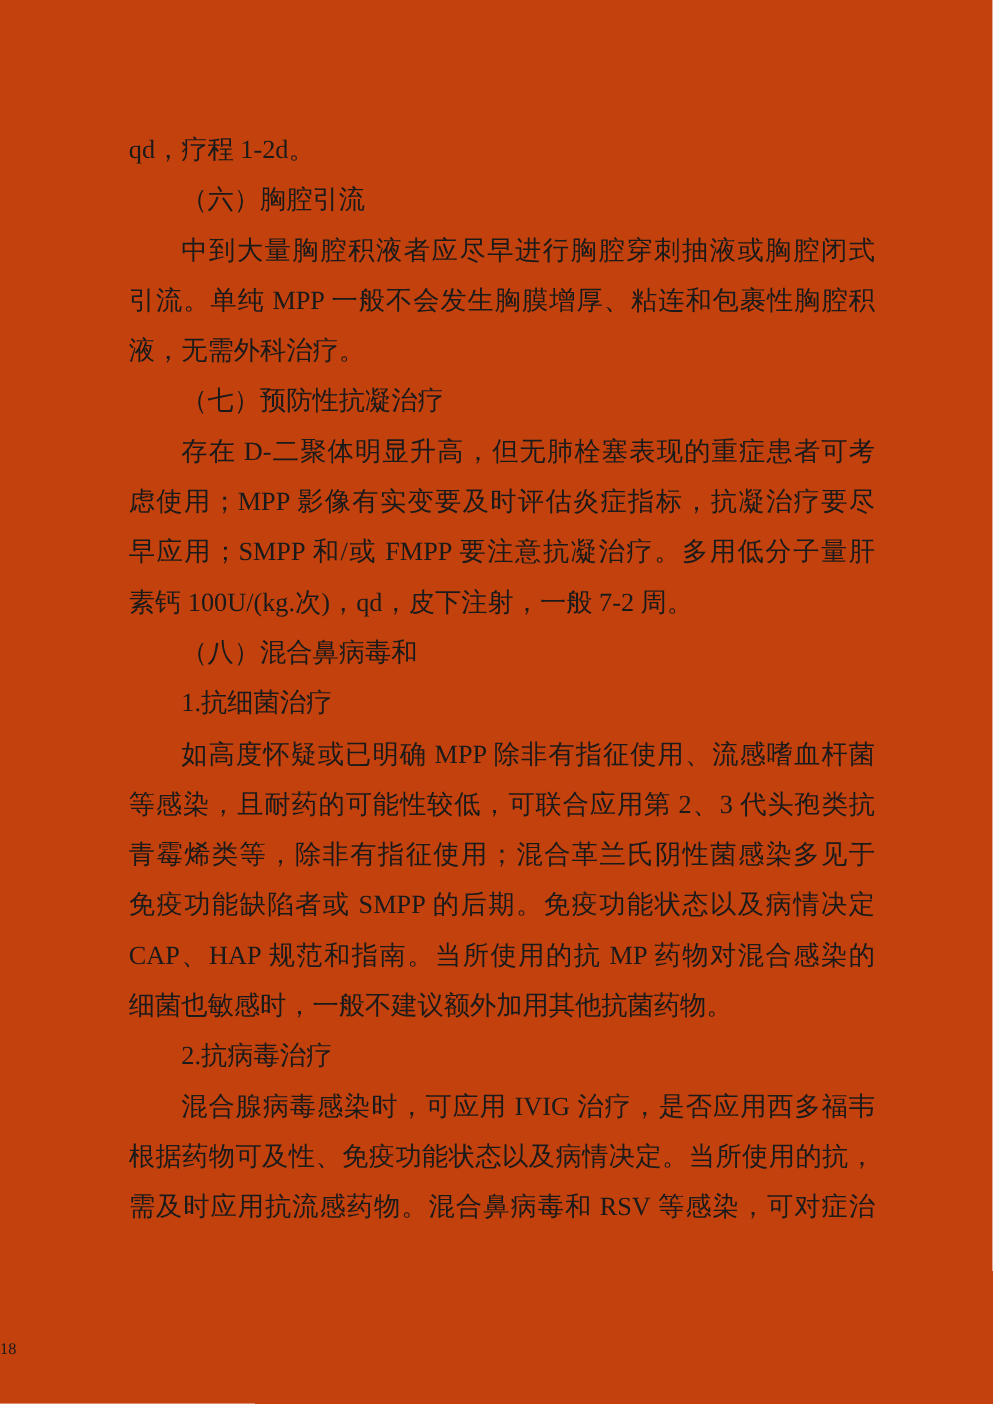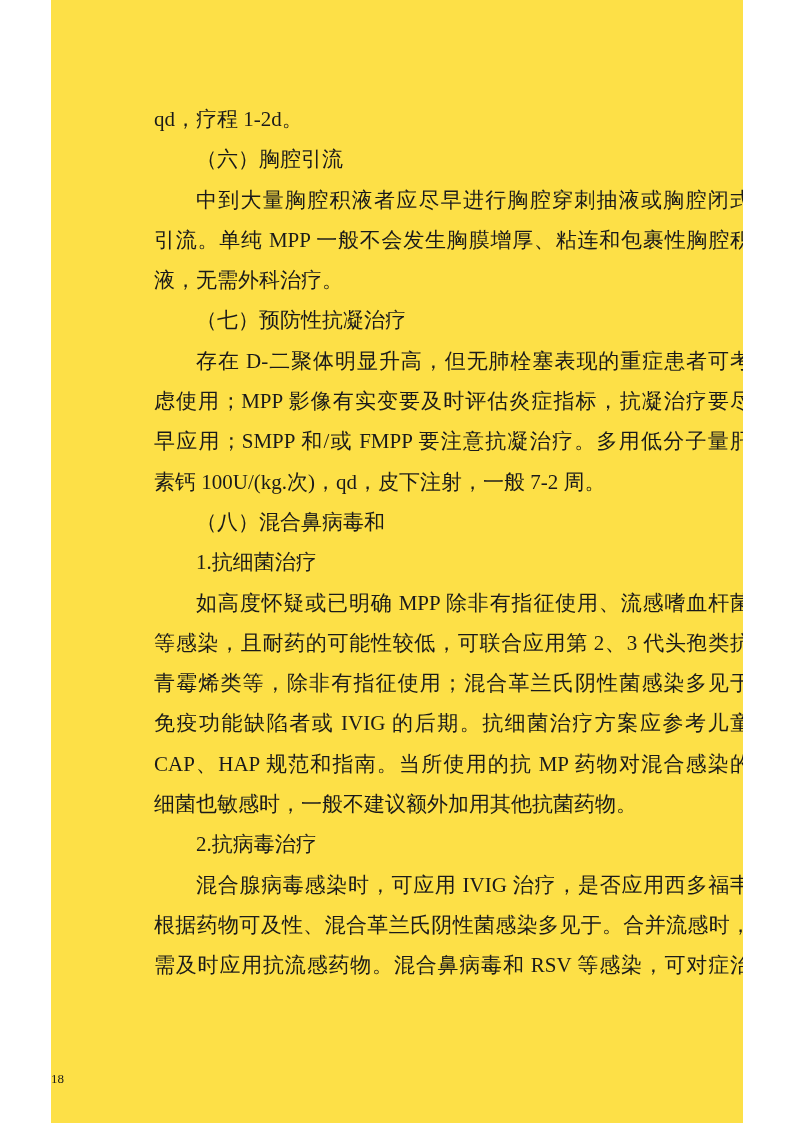--- a/index.html
+++ b/index.html
@@ -1,21 +1,21 @@
 <!DOCTYPE html>
 <html><head>
 <meta charset="utf-8">
 <style>
   * { margin: 0; padding: 0; box-sizing: border-box; }
   html, body { background: #ffffff; }
   .page {
     position: relative;
-    width: 692px;
+    width: 794px;
     height: 1123px;
-    background: #fde047;
+    background: #c2410c;
     font-family: "Liberation Serif", "DejaVu Serif", serif;
     color: #1a1a1a;
     overflow: hidden;
     margin: 0 auto;
   }
   .content {
     position: absolute;
     left: 103px;
     top: 99px;
     width: 597px;
@@ -58,22 +58,22 @@
     <div class="ln ind">（七）预防性抗凝治疗</div>
     <div class="ln j ind">存在 D-二聚体明显升高，但无肺栓塞表现的重症患者可考</div>
     <div class="ln j">虑使用；MPP 影像有实变要及时评估炎症指标，抗凝治疗要尽</div>
     <div class="ln j">早应用；SMPP 和/或 FMPP 要注意抗凝治疗。多用低分子量肝</div>
     <div class="ln">素钙 100U/(kg.次)，qd，皮下注射，一般 7-2 周。</div>
     <div class="ln ind">（八）混合鼻病毒和</div>
     <div class="ln ind">1.抗细菌治疗</div>
     <div class="ln j ind">如高度怀疑或已明确 MPP 除非有指征使用、流感嗜血杆菌</div>
     <div class="ln j">等感染，且耐药的可能性较低，可联合应用第 2、3 代头孢类抗</div>
     <div class="ln j">青霉烯类等，除非有指征使用；混合革兰氏阴性菌感染多见于</div>
-    <div class="ln j">免疫功能缺陷者或 IVIG 的后期。抗细菌治疗方案应参考儿童</div>
+    <div class="ln j">免疫功能缺陷者或 SMPP 的后期。免疫功能状态以及病情决定</div>
     <div class="ln j">CAP、HAP 规范和指南。当所使用的抗 MP 药物对混合感染的</div>
     <div class="ln">细菌也敏感时，一般不建议额外加用其他抗菌药物。</div>
     <div class="ln ind">2.抗病毒治疗</div>
     <div class="ln j ind">混合腺病毒感染时，可应用 IVIG 治疗，是否应用西多福韦</div>
-    <div class="ln j">根据药物可及性、混合革兰氏阴性菌感染多见于。合并流感时，</div>
+    <div class="ln j">根据药物可及性、免疫功能状态以及病情决定。当所使用的抗，</div>
     <div class="ln j">需及时应用抗流感药物。混合鼻病毒和 RSV 等感染，可对症治</div>
   </div>
   <div class="footer">18</div>
 </div>
 
 </body></html>

